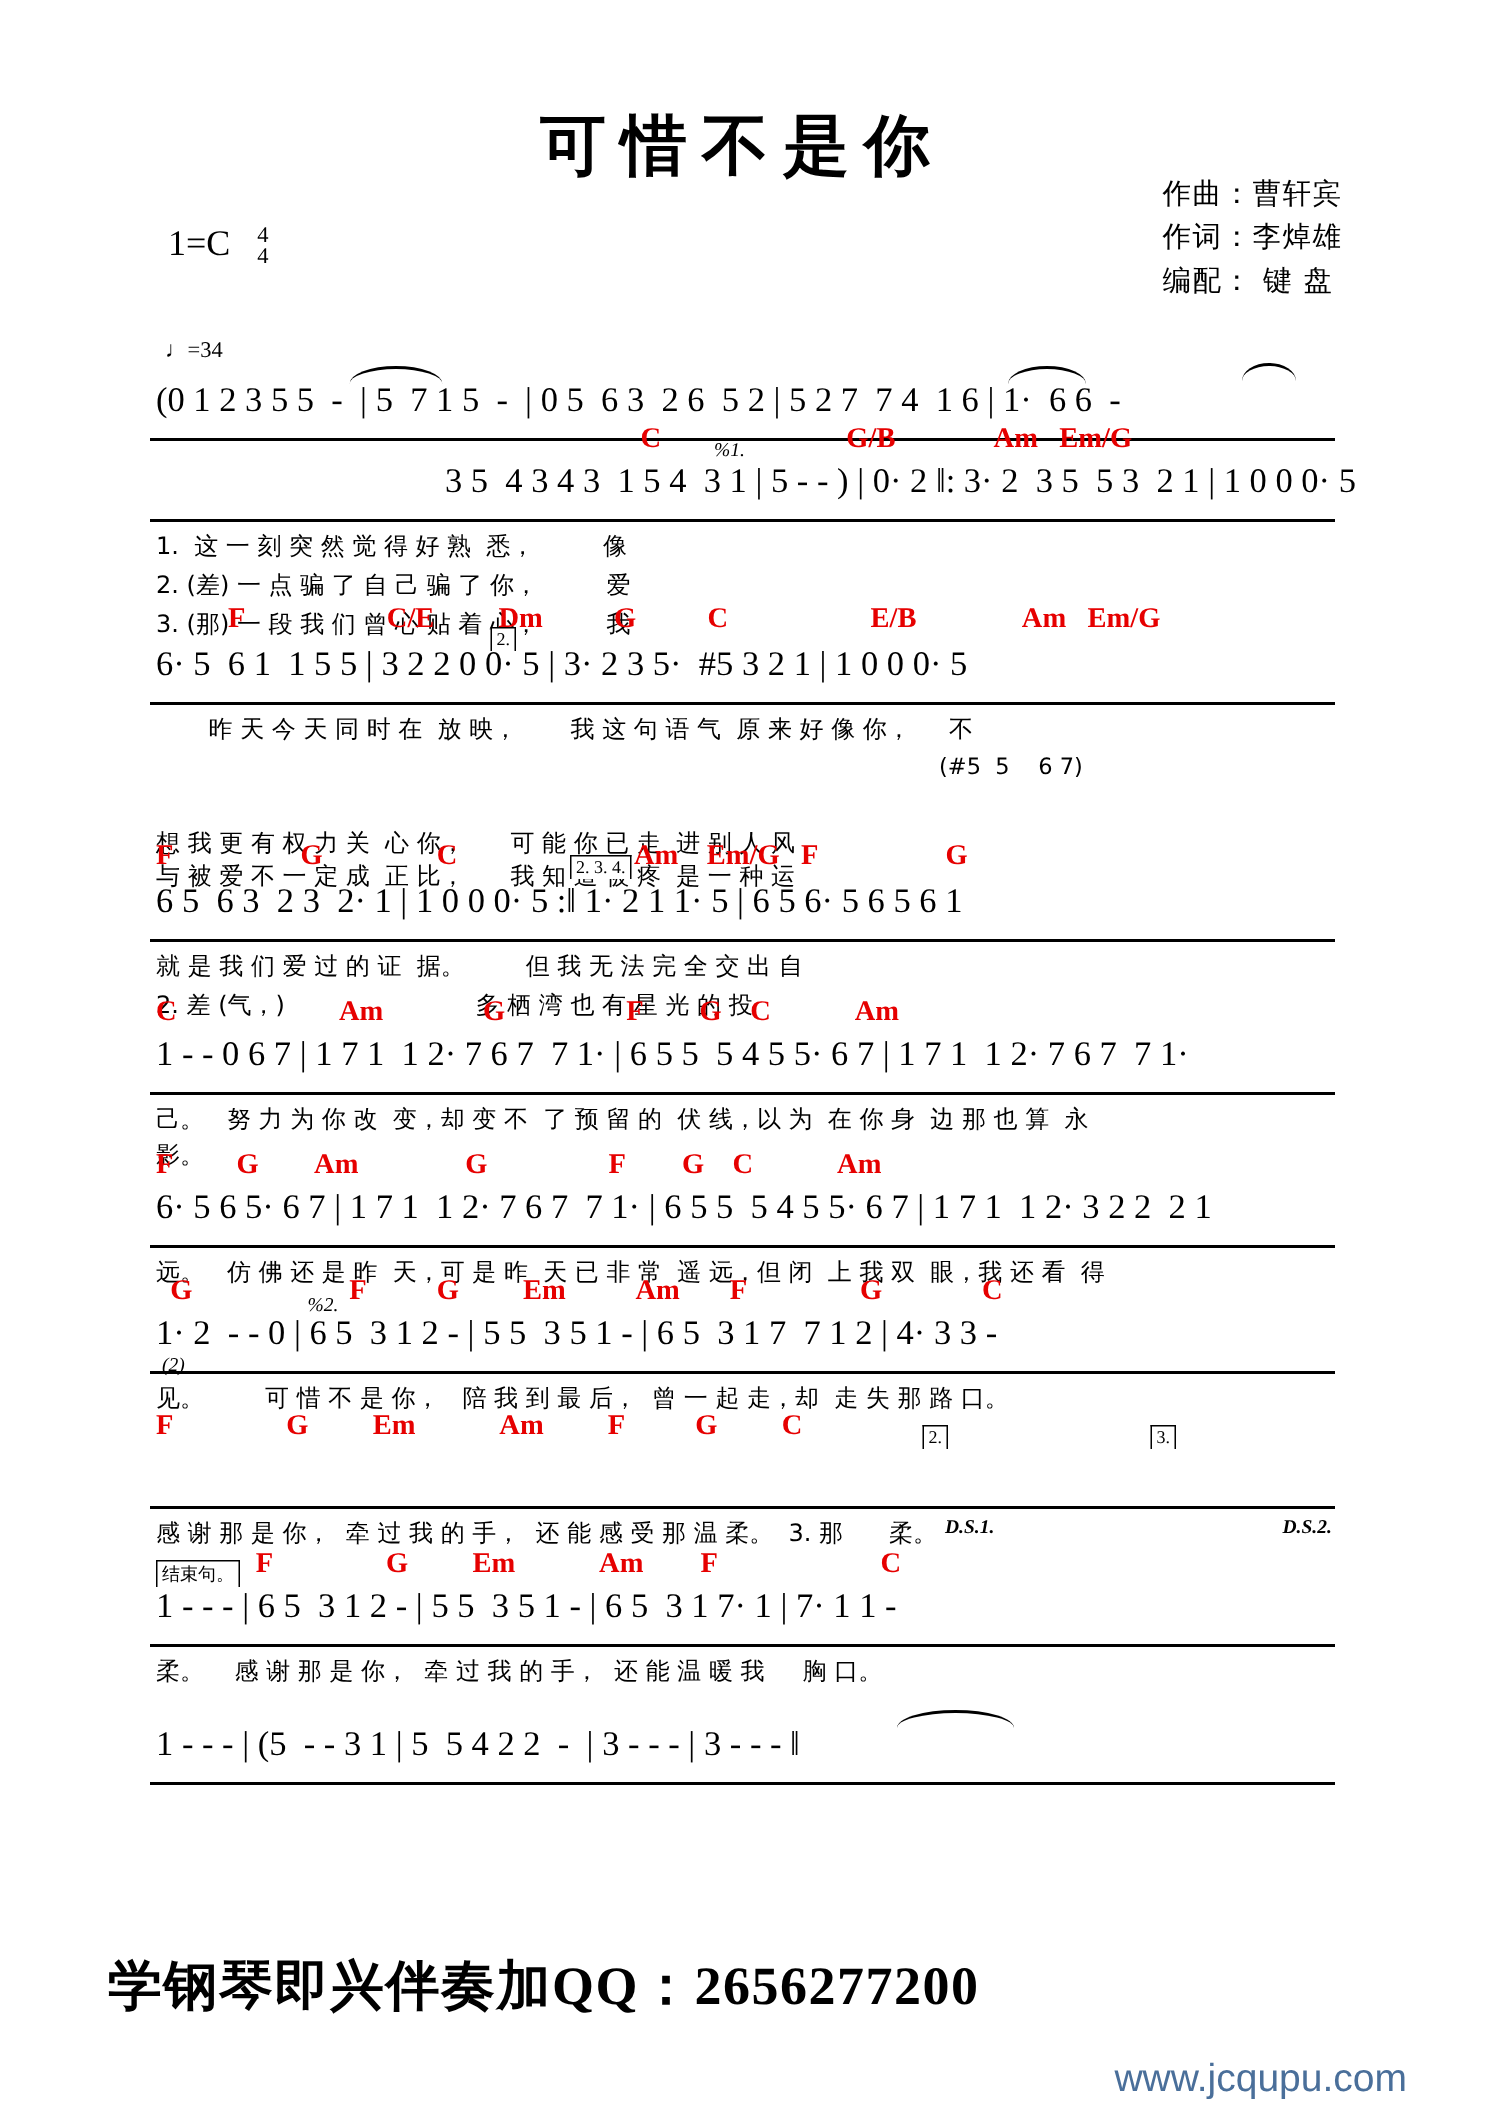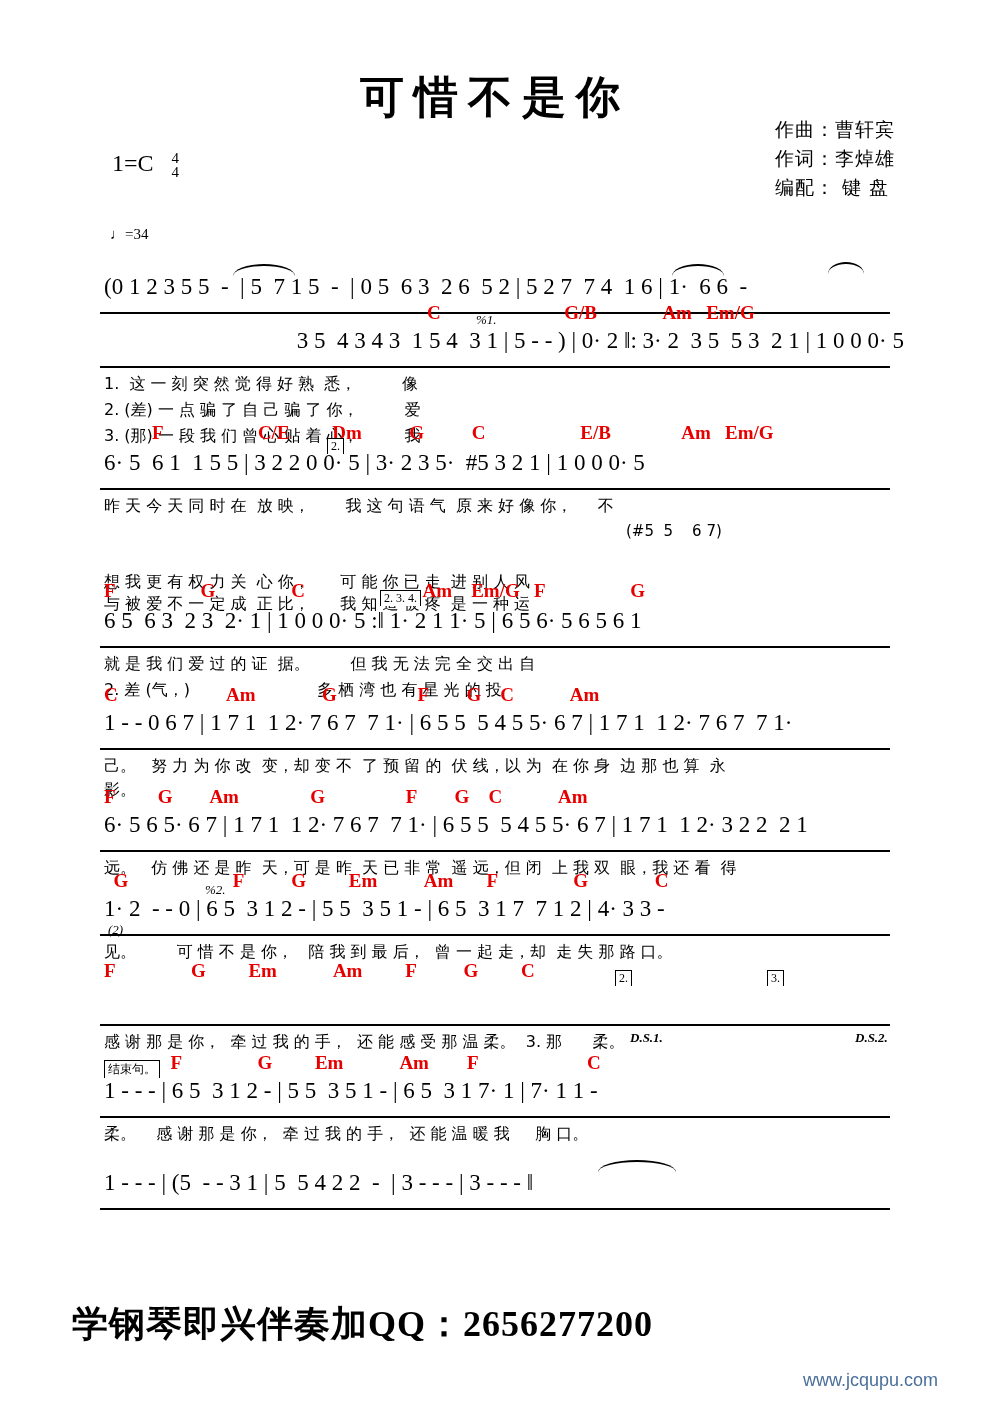--- a/index.html
+++ b/index.html
@@ -14,21 +14,21 @@
   .sysrow{position:relative;width:990px;}
   .rule{position:absolute;left:100px;width:790px;height:2px;background:#000;}
   .notes{position:absolute;left:104px;width:800px;font-size:23px;letter-spacing:0px;font-family:"Liberation Serif",serif;white-space:pre;}
   .lyr{position:absolute;left:104px;width:810px;font-size:16px;font-family:"DejaVu Sans",sans-serif;white-space:pre;letter-spacing:0px;}
   .chords{position:absolute;left:104px;width:810px;color:#e60000;font-size:19px;font-weight:bold;font-family:"Liberation Serif",serif;white-space:pre;}
   .small{font-size:15px;}
   .mark{position:absolute;font-size:13px;font-style:italic;font-family:"Liberation Serif",serif;}
   .boxlab{position:absolute;font-size:12px;border:1px solid #000;border-bottom:none;padding:0 3px;background:#fff;}
   .footer{position:absolute;left:72px;top:1300px;font-size:36px;font-weight:bold;font-family:"DejaVu Serif",serif;letter-spacing:1px;}
   .footer .qq{font-family:"Liberation Serif",serif;}
-  .site{position:absolute;right:52px;top:1370px;font-size:18px;color:#4a6f9a;font-family:"Liberation Sans",sans-serif;}
+  .site{position:absolute;right:52px;top:1370px;font-size:26px;color:#4a6f9a;font-family:"Liberation Sans",sans-serif;}
   .tie{position:absolute;border-top:2px solid #000;border-radius:50%/100% 100% 0 0;height:10px;}
 </style>
 </head>
 <body>
 
 <div class="page">
 
   <div class="title">可惜不是你</div>
 
   <div class="credits">
@@ -42,21 +42,21 @@
     <span class="frac">
       <span>4</span><br>
       <span>4</span>
     </span>
   </div>
 
   <div class="tempo">♩=34</div>
 
   <div class="staffwrap">
 
-    <div class="sysrow" style="height:52px;margin-top:20px;">
+    <div class="sysrow" style="height:52px;">
       <div class="rule" style="top:46px;"></div>
       <div class="notes" style="top:8px;">(0 1 2 3 5 5  -  | 5  7 1 5  -  | 0 5  6 3  2 6  5 2 | 5 2 7  7 4  1 6 | 1·  6 6  -</div>
       <div class="tie" style="left:233px;top:-2px;width:62px;"></div>
       <div class="tie" style="left:672px;top:-2px;width:52px;"></div>
       <div class="tie" style="left:828px;top:-4px;width:36px;"></div>
     </div>
 
     <div class="sysrow" style="height:124px;">
       <div class="rule" style="top:48px;"></div>
       <div class="chords" style="top:-16px;">                                                                    C                          G/B              Am   Em/G</div>
@@ -65,21 +65,21 @@
       <div class="lyr" style="top:56px;">1.  这 一 刻 突 然 觉 得 好 熟  悉，         像</div>
       <div class="lyr" style="top:82px;">2. (差) 一 点 骗 了 自 己 骗 了 你，         爱</div>
       <div class="lyr" style="top:108px;">3. (那) 一 段 我 们 曾 心 贴 着 心，         我</div>
     </div>
 
     <div class="sysrow" style="height:156px;">
       <div class="rule" style="top:46px;"></div>
       <div class="chords" style="top:-20px;margin-left:48px;">F                    C/E         Dm          G          C                    E/B               Am   Em/G</div>
       <div class="notes" style="top:8px;">6· 5  6 1  1 5 5 | 3 2 2 0 0· 5 | 3· 2 3 5·  #5 3 2 1 | 1 0 0 0· 5</div>
       <div class="boxlab" style="left:327px;top:-4px;">2.</div>
-      <div class="lyr" style="top:54px;">昨 天 今 天 同 时 在  放 映，       我 这 句 语 气  原 来 好 像 你，     不</div>
+      <div class="lyr" style="top:54px;margin-left:35px;">昨 天 今 天 同 时 在  放 映，       我 这 句 语 气  原 来 好 像 你，     不</div>
       <div class="lyr small" style="top:80px;left:626px;width:200px;">(#5  5    6 7)</div>
       <div class="lyr" style="top:104px;margin-top:48px;">与 被 爱 不 一 定 成  正 比，      我 知 道 被 疼  是 一 种 运</div>
       <div class="lyr" style="top:130px;">想 我 更 有 权 力 关  心 你，      可 能 你 已 走  进 别 人 风</div>
     </div>
 
     <div class="sysrow" style="height:102px;">
       <div class="rule" style="top:48px;"></div>
       <div class="chords" style="top:-18px;">F                  G                C                         Am    Em/G   F                  G</div>
       <div class="notes" style="top:10px;">6 5  6 3  2 3  2· 1 | 1 0 0 0· 5 :‖ 1· 2 1 1· 5 | 6 5 6· 5 6 5 6 1</div>
       <div class="boxlab" style="left:380px;top:-8px;">2. 3. 4.</div>

